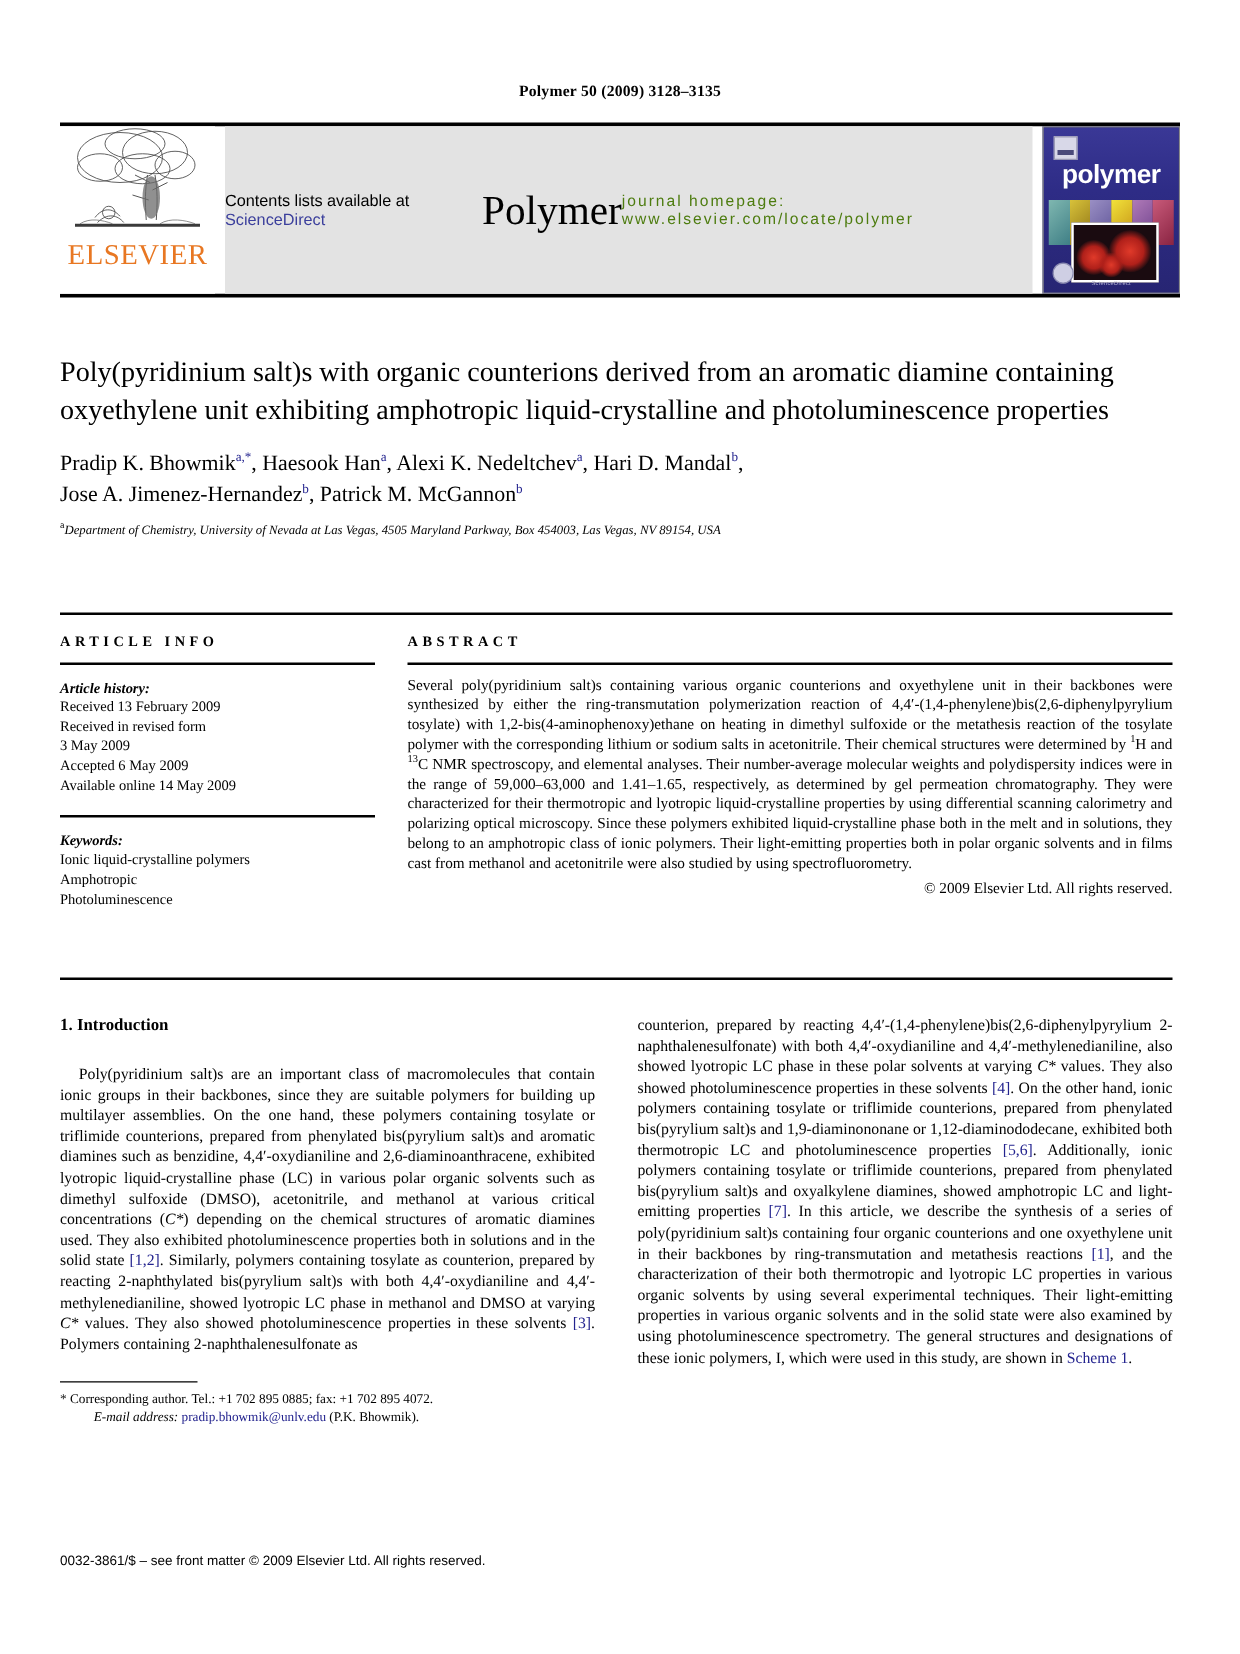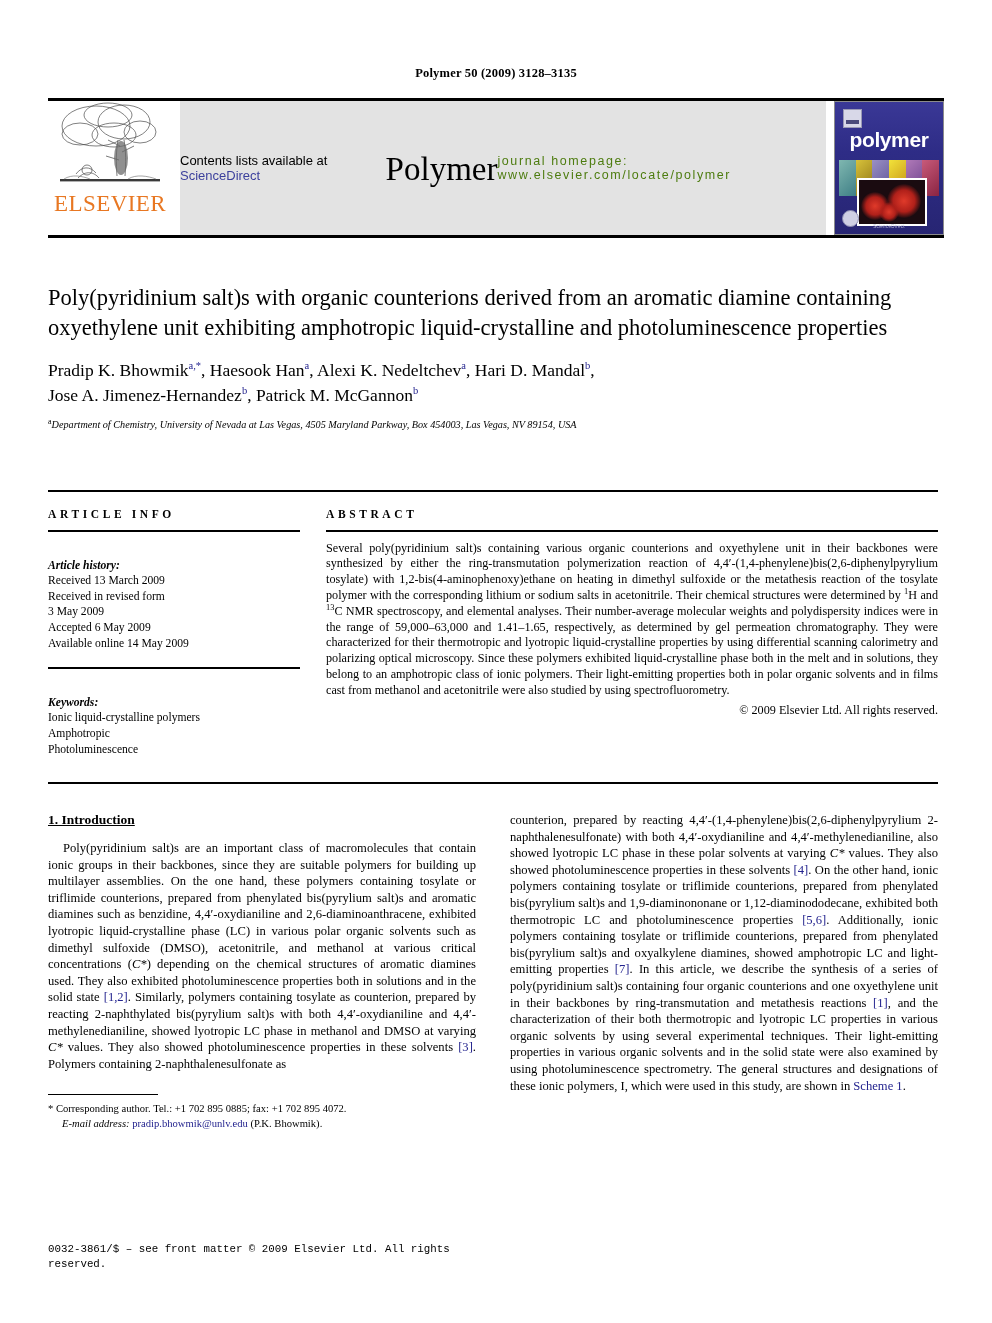--- a/index.html
+++ b/index.html
@@ -266,21 +266,21 @@
     font-weight: bold;
     font-size: 11.5px;
     letter-spacing: 3.6px;
   }
   .hairline {
     height: 1.6px;
     background: #000;
     margin-top: 10px;
   }
   .info-body {
-    margin-top: 26px;
+    margin-top: 11px;
     font-family: "Liberation Serif", serif;
     font-size: 11.6px;
     line-height: 15.6px;
   }
   .info-head {
     font-style: italic;
     font-weight: bold;
   }
   .info-gap {
     height: 12px;
@@ -309,22 +309,21 @@
   }
   .bcol {
     width: 428px;
     flex: none;
   }
   .bcol.right { margin-left: 34px; }
   .sec-title {
     font-family: "Liberation Serif", serif;
     font-weight: bold;
     font-size: 13.5px;
-    margin-bottom: 12px;
-    text-decoration: underline;
+    margin-bottom: 23px;
   }
   .ptext {
     font-family: "Liberation Serif", serif;
     font-size: 12.6px;
     line-height: 16.6px;
     text-align: justify;
     text-indent: 15px;
   }
   .ptext.noindent { text-indent: 0; }
   .ref { color: #23238e; }
@@ -335,28 +334,28 @@
     height: 1px;
     background: #000;
     margin-top: 22px;
     margin-bottom: 7px;
   }
   .footnote {
     font-family: "Liberation Serif", serif;
     font-size: 10.6px;
     line-height: 14.5px;
   }
-  .footnote .em-lbl { font-style: italic; }
+  .footnote .em-lbl { font-style: italic; margin-left: 13px; }
   .footnote a.mail { color: #23238e; text-decoration: none; }
 
   .imprint {
     position: absolute;
     left: 48px; top: 1242px;
     width: 428px;
-    font-family: Liberation Mono, monospace;
+    font-family: Liberation Sans, sans-serif;
     font-size: 10.8px;
     line-height: 14.6px;
   }
 </style>
 </head>
 <body>
 
 <div class="page">
 
   <div class="running-head">Polymer 50 (2009) 3128–3135</div>
@@ -446,21 +445,21 @@
   </div>
 
   <div class="rule-wide" style="top:490px"></div>
 
   <div class="infoabs">
     <div class="col-info">
       <div class="sec-label">ARTICLE INFO</div>
       <div class="hairline"></div>
       <div class="info-body">
         <div class="info-head">Article history:</div>
-        <div>Received 13 March 2009</div>
+        <div>Received 13 February 2009</div>
         <div>Received in revised form</div>
         <div>3 May 2009</div>
         <div>Accepted 6 May 2009</div>
         <div>Available online 14 May 2009</div>
       </div>
       <div class="info-gap"></div>
       <div class="hairline" style="margin-top:4px"></div>
       <div class="info-body">
         <div class="info-head">Keywords:</div>
         <div>Ionic liquid-crystalline polymers</div>

